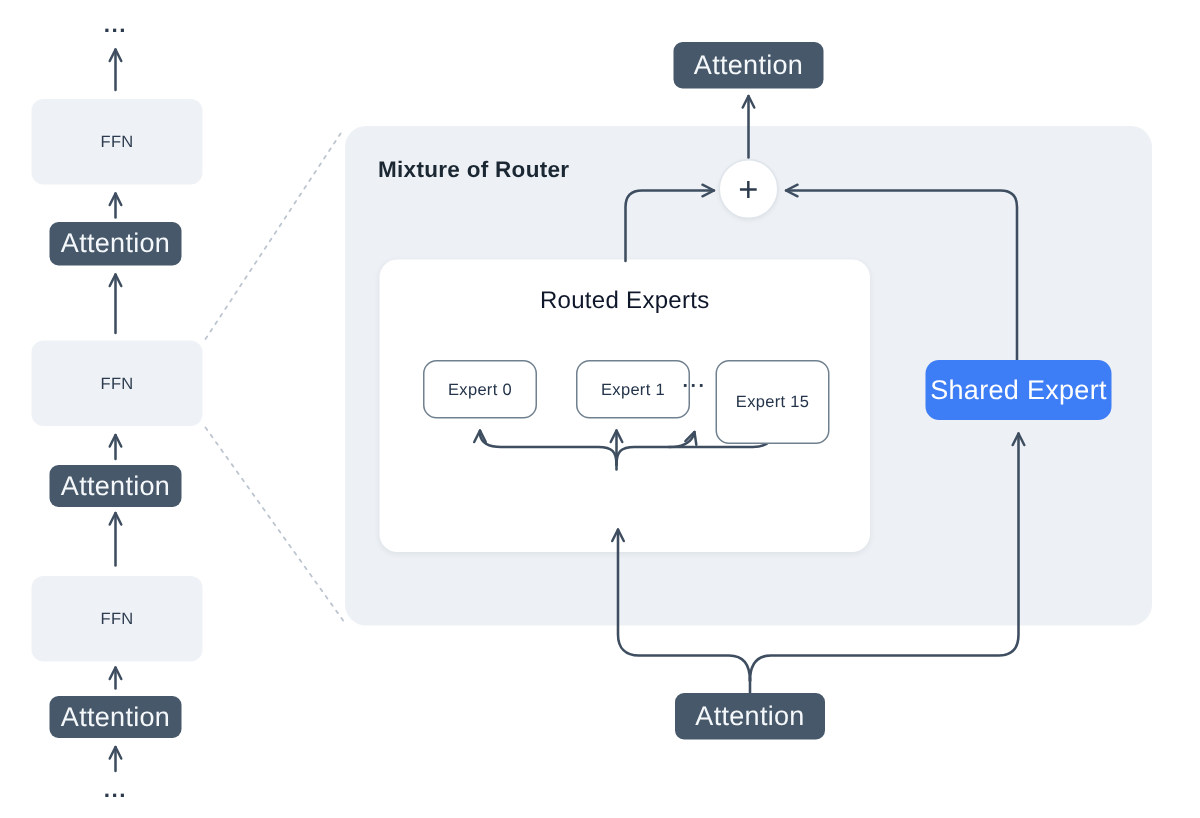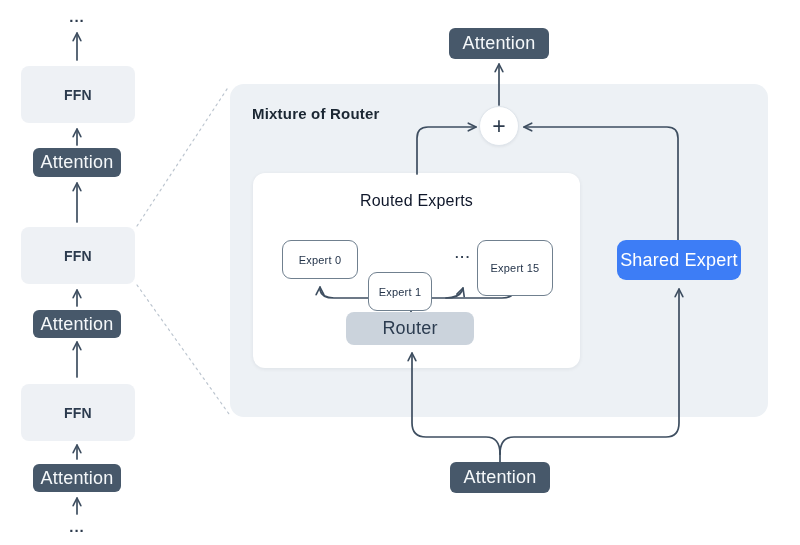--- a/index.html
+++ b/index.html
@@ -7,21 +7,21 @@
     position:relative;width:800px;height:545px;background:#fff;overflow:hidden;
     font-family:"Liberation Sans","DejaVu Sans",sans-serif;
     color:var(--text-dark,#2c3b4e);
   }
   .abs{position:absolute;box-sizing:border-box;}
   .box{
     position:absolute;box-sizing:border-box;
     display:flex;align-items:center;justify-content:center;
     font-size:18px;font-weight:500;letter-spacing:.2px;
   }
-  .light{background:var(--block-light-bg,#eef1f5);border-radius:8px;color:var(--text-dark,#2c3b4e);font-size:14px;font-weight:bold;}
+  .light{background:var(--block-light-bg,#eef1f5);border-radius:8px;color:var(--text-dark,#2c3b4e);font-size:11px;}
   .dark{background:var(--block-dark-bg,#47586a);border-radius:6px;color:var(--text-light,#f5f8fa);}
   .panel{background:var(--panel-bg,#edf1f5);border-radius:14px;}
   .card{background:#fff;border-radius:12px;box-shadow:0 1px 4px rgba(16,24,40,.07);}
   .expert{
     background:#fff;border:1.3px solid var(--expert-border,#70808f);
     border-radius:9px;color:#24344a;font-size:11px;
   }
   .router{background:var(--router-bg,#cbd3dc);border-radius:8px;color:#2c3c50;}
   .blue{background:var(--accent-blue,#3d7df6);border-radius:9px;color:#fff;}
   .plus{
@@ -89,25 +89,24 @@
   <div class="box light z10" style="left:21px;top:384px;width:114px;height:57px;">FFN</div>
   <div class="box dark z10" style="left:33px;top:464px;width:88px;height:28px;">Attention</div>
 
   <div class="abs dots z10" style="left:60px;top:518px;width:34px;">...</div>
 
   <div class="abs panel-title z10" style="left:252px;top:105px;">Mixture of Router</div>
 
   <div class="abs card-title z10" style="left:253px;top:192px;width:327px;">Routed Experts</div>
 
   <div class="box expert z10" style="left:282px;top:240px;width:76px;height:39px;">Expert 0</div>
-  <div class="box expert z10" style="left:368px;top:240px;width:64px;height:39px;margin-top:32px;">Expert 1</div>
+  <div class="box expert z10" style="left:384px;top:240px;width:76px;height:39px;">Expert 1</div>
   <div class="abs dots z10" style="left:450px;top:249px;width:26px;font-size:13px;">···</div>
   <div class="box expert z10" style="left:477px;top:240px;width:76px;height:56px;">Expert 15</div>
 
-  <div class="box router z10" style="left:346px;top:312px;width:128px;height:33px;">Router</div>
 
   <div class="box blue z10" style="left:617px;top:240px;width:124px;height:40px;">Shared Expert</div>
 
   <div class="box plus z10" style="left:479px;top:106px;width:40px;height:40px;">+</div>
 
   <div class="box dark z10" style="left:449px;top:28px;width:100px;height:31px;">Attention</div>
   <div class="box dark z10" style="left:450px;top:462px;width:100px;height:31px;">Attention</div>
 
 </div>
 

